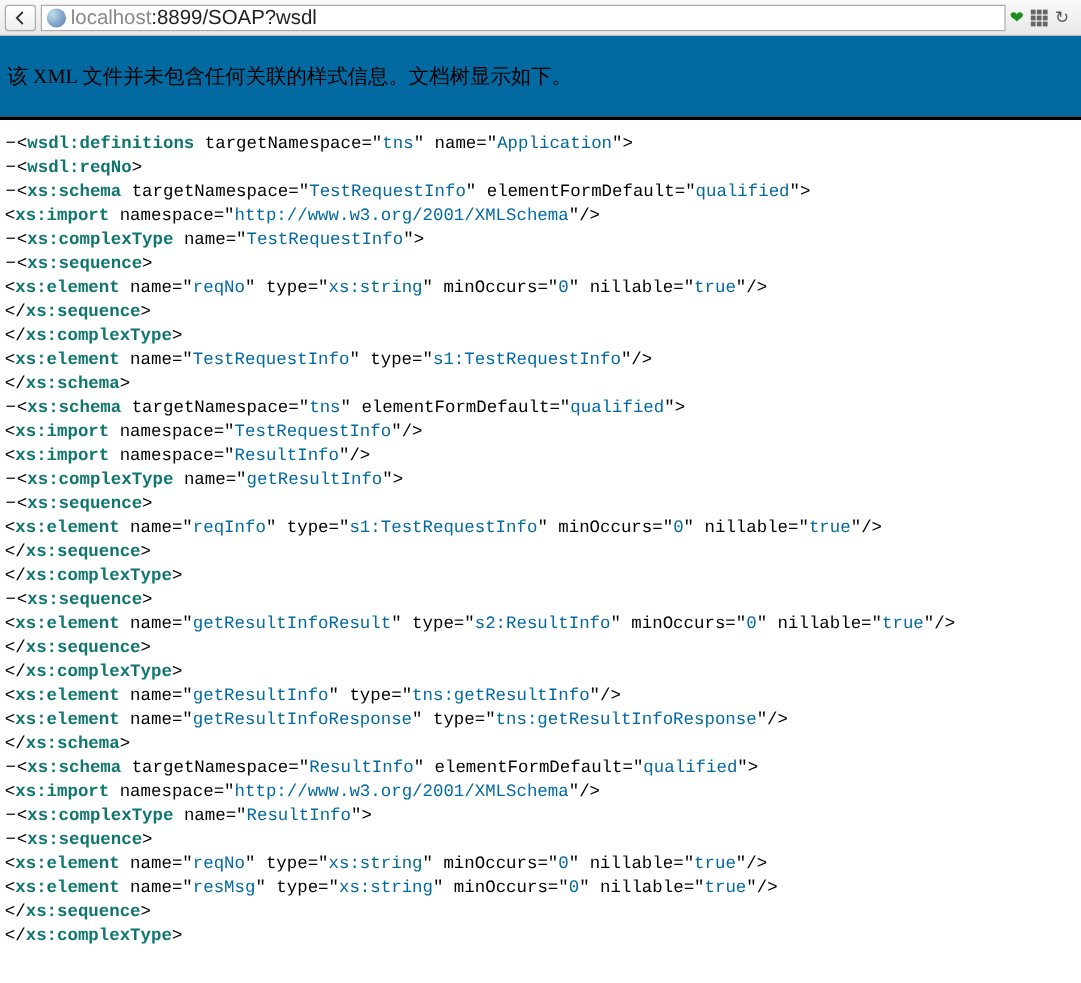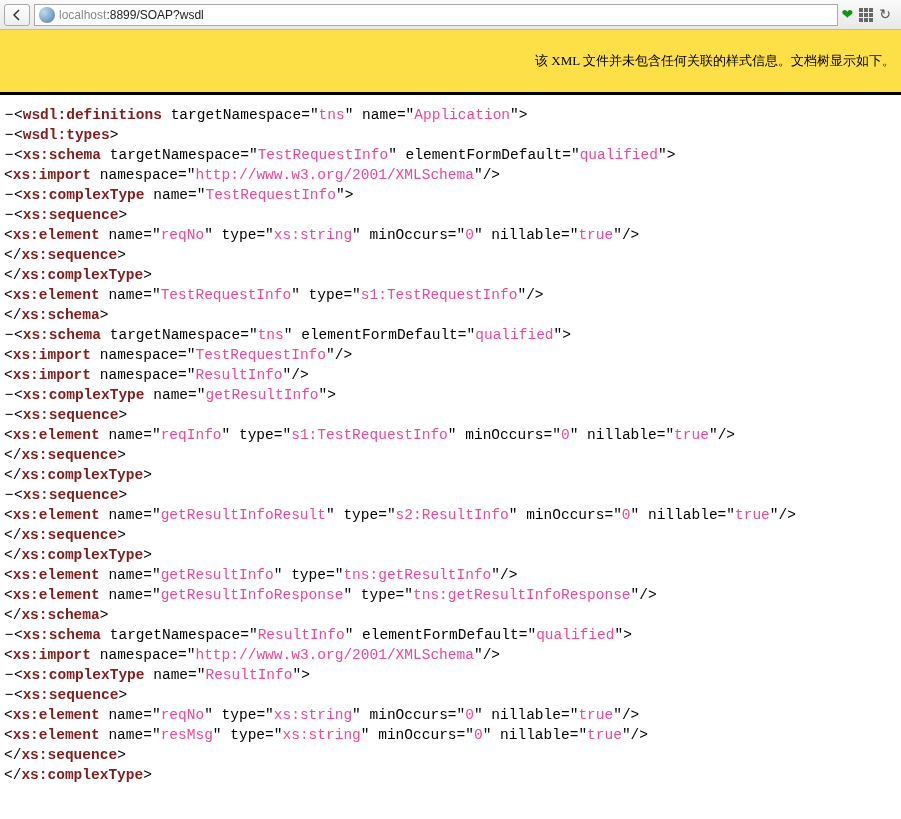--- a/index.html
+++ b/index.html
@@ -1,37 +1,37 @@
 <!DOCTYPE html>
 <html><head>
 <meta charset="utf-8">
 <style>
 * { margin: 0; padding: 0; box-sizing: border-box; }
 body { font-family: "SimSun", serif; font-size: 14px; width: 901px; background: #fff; }
 .toolbar { height: 30px; background: linear-gradient(#fafafa, #e8e8e8); border-bottom: 1px solid #bbb; display: flex; align-items: center; padding: 0 4px; gap: 4px; }
 .back-btn { width: 26px; height: 22px; border: 1px solid #aaa; border-radius: 3px; background: linear-gradient(#fff,#eee); display: flex; align-items: center; justify-content: center; cursor: pointer; }
 .globe { width: 16px; height: 16px; border-radius: 50%; background: radial-gradient(circle at 30% 30%, #bde, #57a); }
 .urlbar { flex: 1; height: 22px; border: 1px solid #aaa; background: #fff; display: flex; align-items: center; padding: 0 4px; gap: 4px; }
-.url-text { font-family: Arial, sans-serif; font-size: 12px; color: #888; }
+.url-text { font-family: Arial, sans-serif; font-size: 17px; color: #888; }
 .url-text .host { color: #222; }
 .r-icons { display: flex; gap: 6px; align-items: center; padding-right: 6px; }
 .shield { color: #1a8f1a; font-size: 14px; }
 .qr { width: 14px; height: 14px; display: grid; grid-template-columns: repeat(3,1fr); grid-template-rows: repeat(3,1fr); gap: 1px; }
 .qr span { background: #666; }
 .refresh { color: #555; font-size: 14px; }
-.banner { background: #fde047; padding: 22px 6px; font-size: 13px; color: #000; text-align: right; }
+.banner { background: #0369a1; padding: 22px 6px; font-size: 17px; color: #000; }
 .divider { height: 3px; background: #000; }
 .xml { padding: 10px 4px; font-family: "Courier New", monospace; font-size: 14.5px; line-height: 20px; white-space: nowrap; overflow: hidden; }
 .line { display: block; }
 .twist { color: #000; display: inline-block; width: 10px; text-align: center; }
 .p { color: #000; }
-.tag { color: #7f1d1d; font-weight: bold; }
+.tag { color: #0f766e; font-weight: bold; }
 .attr { color: #000; font-weight: normal; }
 .q { color: #000; }
-.val { color: #ec4899; }
+.val { color: #0369a1; }
 .eq { color: #000; }
 </style>
 </head>
 <body>
 
 <div class="toolbar">
   <div class="back-btn">
     <svg width="12" height="12" viewBox="0 0 12 12">
         <path d="M8 1L3 6l5 5" stroke="#333" stroke-width="1.5" fill="none"></path>
       </svg>
@@ -55,21 +55,21 @@
       </div>
     <span class="refresh">↻</span>
   </div>
 </div>
 
 <div class="banner">该 XML 文件并未包含任何关联的样式信息。文档树显示如下。</div>
 <div class="divider"></div>
 
 <div class="xml" id="xml">
     <span class="line"><span class="twist">−</span><span class="p">&lt;</span><span class="tag">wsdl:definitions</span> <span class="attr">targetNamespace</span><span class="eq">=</span><span class="q">"</span><span class="val">tns</span><span class="q">"</span> <span class="attr">name</span><span class="eq">=</span><span class="q">"</span><span class="val">Application</span><span class="q">"</span><span class="p">&gt;</span></span>
-    <span class="line">  <span class="twist">−</span><span class="p">&lt;</span><span class="tag">wsdl:types</span><span class="p">&gt;</span></span>
+    <span class="line">  <span class="twist">−</span><span class="p">&lt;</span><span class="tag">wsdl:reqNo</span><span class="p">&gt;</span></span>
     <span class="line">    <span class="twist">−</span><span class="p">&lt;</span><span class="tag">xs:schema</span> <span class="attr">targetNamespace</span><span class="eq">=</span><span class="q">"</span><span class="val">TestRequestInfo</span><span class="q">"</span> <span class="attr">elementFormDefault</span><span class="eq">=</span><span class="q">"</span><span class="val">qualified</span><span class="q">"</span><span class="p">&gt;</span></span>
     <span class="line">         <span class="p">&lt;</span><span class="tag">xs:import</span> <span class="attr">namespace</span><span class="eq">=</span><span class="q">"</span><span class="val">http://www.w3.org/2001/XMLSchema</span><span class="q">"</span><span class="p">/&gt;</span></span>
     <span class="line">      <span class="twist">−</span><span class="p">&lt;</span><span class="tag">xs:complexType</span> <span class="attr">name</span><span class="eq">=</span><span class="q">"</span><span class="val">TestRequestInfo</span><span class="q">"</span><span class="p">&gt;</span></span>
     <span class="line">        <span class="twist">−</span><span class="p">&lt;</span><span class="tag">xs:sequence</span><span class="p">&gt;</span></span>
     <span class="line">             <span class="p">&lt;</span><span class="tag">xs:element</span> <span class="attr">name</span><span class="eq">=</span><span class="q">"</span><span class="val">reqNo</span><span class="q">"</span> <span class="attr">type</span><span class="eq">=</span><span class="q">"</span><span class="val">xs:string</span><span class="q">"</span> <span class="attr">minOccurs</span><span class="eq">=</span><span class="q">"</span><span class="val">0</span><span class="q">"</span> <span class="attr">nillable</span><span class="eq">=</span><span class="q">"</span><span class="val">true</span><span class="q">"</span><span class="p">/&gt;</span></span>
     <span class="line">           <span class="p">&lt;/</span><span class="tag">xs:sequence</span><span class="p">&gt;</span></span>
     <span class="line">         <span class="p">&lt;/</span><span class="tag">xs:complexType</span><span class="p">&gt;</span></span>
     <span class="line">         <span class="p">&lt;</span><span class="tag">xs:element</span> <span class="attr">name</span><span class="eq">=</span><span class="q">"</span><span class="val">TestRequestInfo</span><span class="q">"</span> <span class="attr">type</span><span class="eq">=</span><span class="q">"</span><span class="val">s1:TestRequestInfo</span><span class="q">"</span><span class="p">/&gt;</span></span>
     <span class="line">       <span class="p">&lt;/</span><span class="tag">xs:schema</span><span class="p">&gt;</span></span>
     <span class="line">    <span class="twist">−</span><span class="p">&lt;</span><span class="tag">xs:schema</span> <span class="attr">targetNamespace</span><span class="eq">=</span><span class="q">"</span><span class="val">tns</span><span class="q">"</span> <span class="attr">elementFormDefault</span><span class="eq">=</span><span class="q">"</span><span class="val">qualified</span><span class="q">"</span><span class="p">&gt;</span></span>

